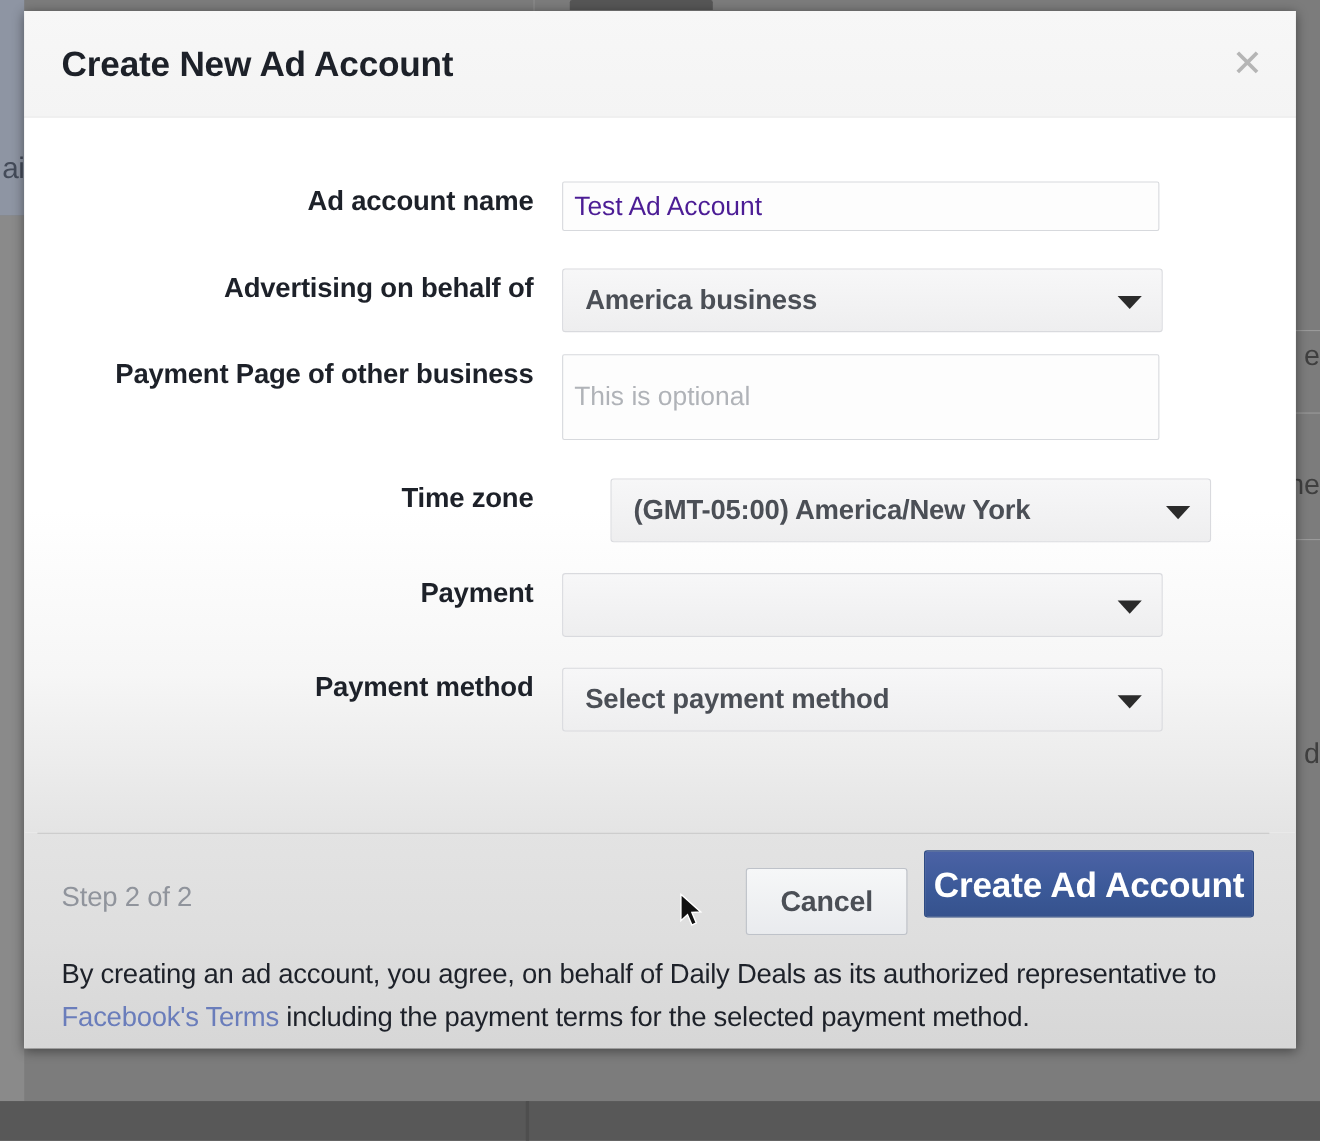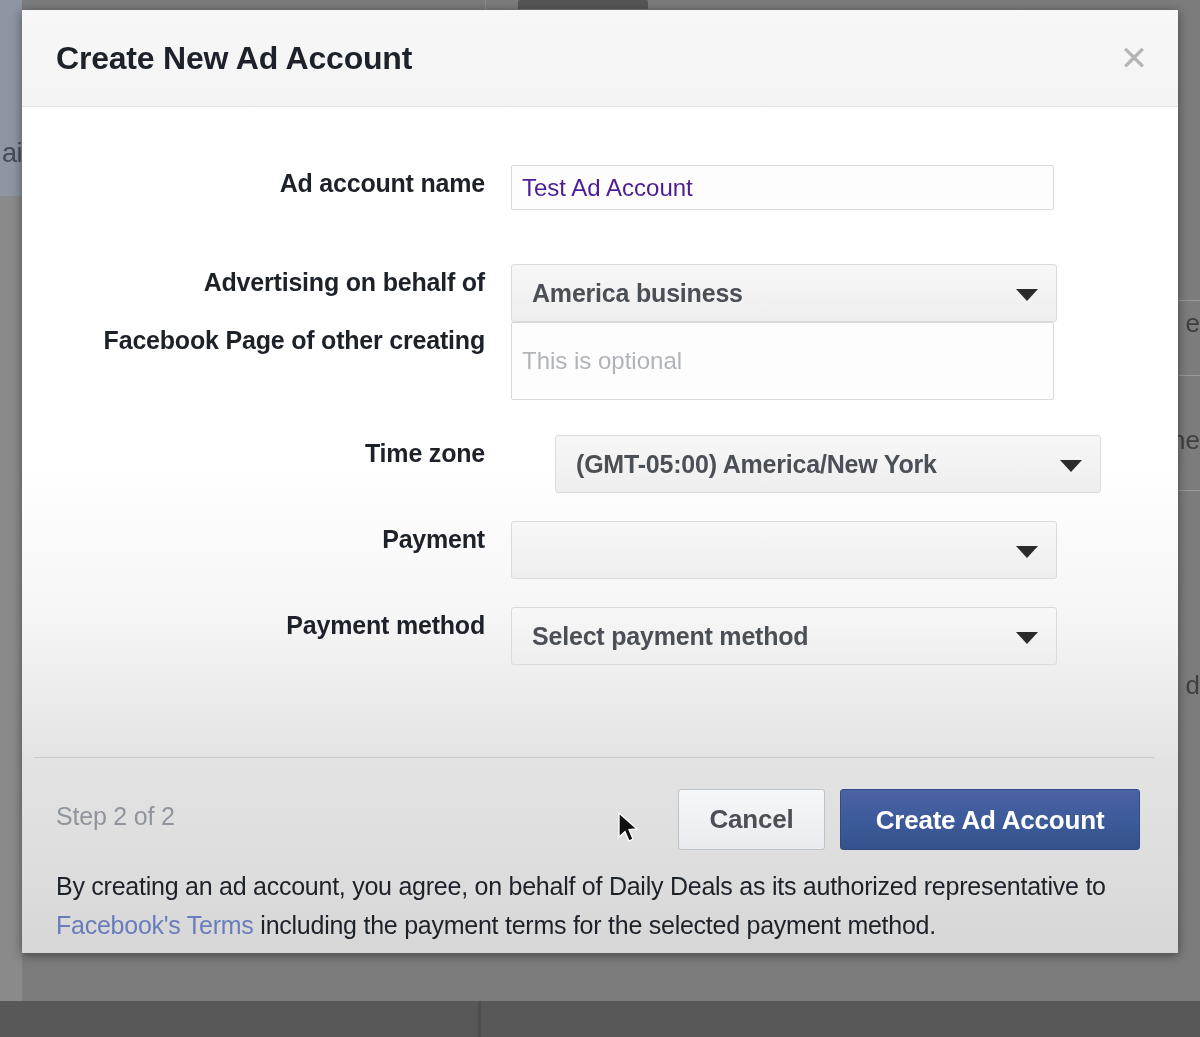--- a/index.html
+++ b/index.html
@@ -258,25 +258,25 @@
     width: 147px;
     height: 61px;
     line-height: 59px;
     font-size: 26px;
     color: #4b4f56;
     background: linear-gradient(to bottom, #f6f7f8 0%, #e9ebee 100%);
     border: 1px solid #bec2c9;
   }
   .btn-primary {
     left: 818px;
-    top: 32px;
+    top: 16px;
     width: 300px;
     height: 61px;
     line-height: 61px;
-    font-size: 26px;
+    font-size: 32px;
     color: #ffffff;
     background: linear-gradient(to bottom, #4b62a5 0%, #3b5998 60%, #36528d 100%);
     border: 1px solid #2e4b83;
   }
 
   .legal-text {
     position: absolute;
     left: 34px;
     top: 110px;
     width: 1092px;
@@ -330,32 +330,32 @@
 
   <div class="modal-body">
 
     <div class="form-row" style="top:58px;">
       <div class="form-label">Ad account name</div>
       <div class="form-control-wrap">
         <input class="text-input" type="text" value="Test Ad Account" style="">
       </div>
     </div>
 
-    <div class="form-row" style="top:137px;margin-top:20px;">
+    <div class="form-row" style="top:137px;">
       <div class="form-label">Advertising on behalf of</div>
       <div class="form-control-wrap">
         <div class="select-box">
           <div class="select-value">America business</div>
           <div class="select-caret"></div>
         </div>
       </div>
     </div>
 
     <div class="form-row" style="top:215px;">
-      <div class="form-label">Facebook Page of other creating</div>
+      <div class="form-label">Payment Page of other business</div>
       <div class="form-control-wrap">
         <input class="text-input tall" type="text" placeholder="This is optional" style="">
       </div>
     </div>
 
     <div class="form-row" style="top:328px;gap:44px;">
       <div class="form-label">Time zone</div>
       <div class="form-control-wrap">
         <div class="select-box">
           <div class="select-value">(GMT-05:00) America/New York</div>

